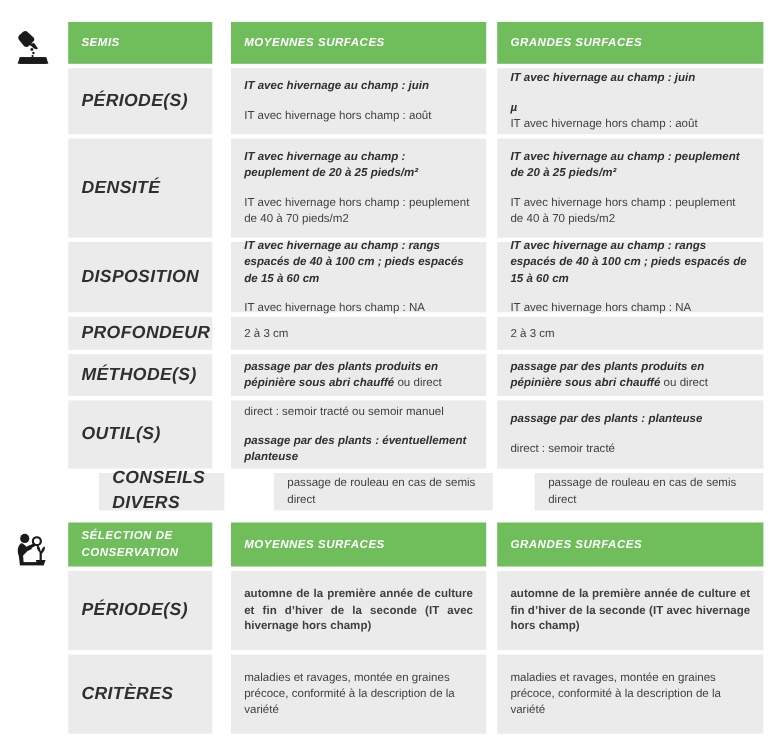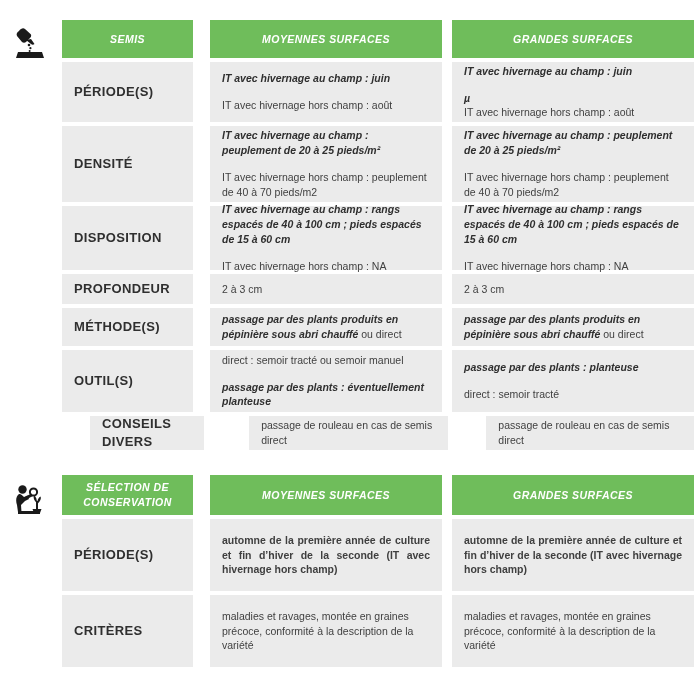--- a/index.html
+++ b/index.html
@@ -79,42 +79,42 @@
     background: #6fbd5b;
     color: #ffffff;
     font-weight: bold;
     font-style: italic;
     font-size: 10.5px;
     letter-spacing: .45px;
     height: 38px;
     padding-top: 0;
     padding-bottom: 0;
     justify-content: center;
-    text-align: center;
   }
   .row-head.tall .cell { height: 40px; }
 
   
   .lbl {
     font-weight: bold;
-    font-size: 13px;
+    font-style: italic;
+    font-size: 16px;
     letter-spacing: .35px;
     color: #2f2f2f;
   }
 
   p.l  { margin: 0; }
   p.l + p.l { margin-top: 12px; }
   p.tight + p.tight { margin-top: 0; }
 
   .b   { font-weight: bold; font-style: italic; color: #2f2f2f; }
   .just { text-align: justify; font-weight: bold; }
 
   
   .h-periode     .cell { height: 60px; }
-  .h-densite     .cell { height: 76px; }
+  .h-densite     .cell { height: 90px; }
   .h-disposition .cell { height: 64px; }
   .h-profondeur  .cell { height: 30px; }
   .h-methode     .cell { height: 38px; }
   .h-outil       .cell { height: 62px; }
   .h-conseils    .cell { height: 34px; margin-left: 28px; }
 
   
   .h-sel-periode .cell { height: 72px; }
   .h-sel-critere .cell { height: 72px; }
 </style>

